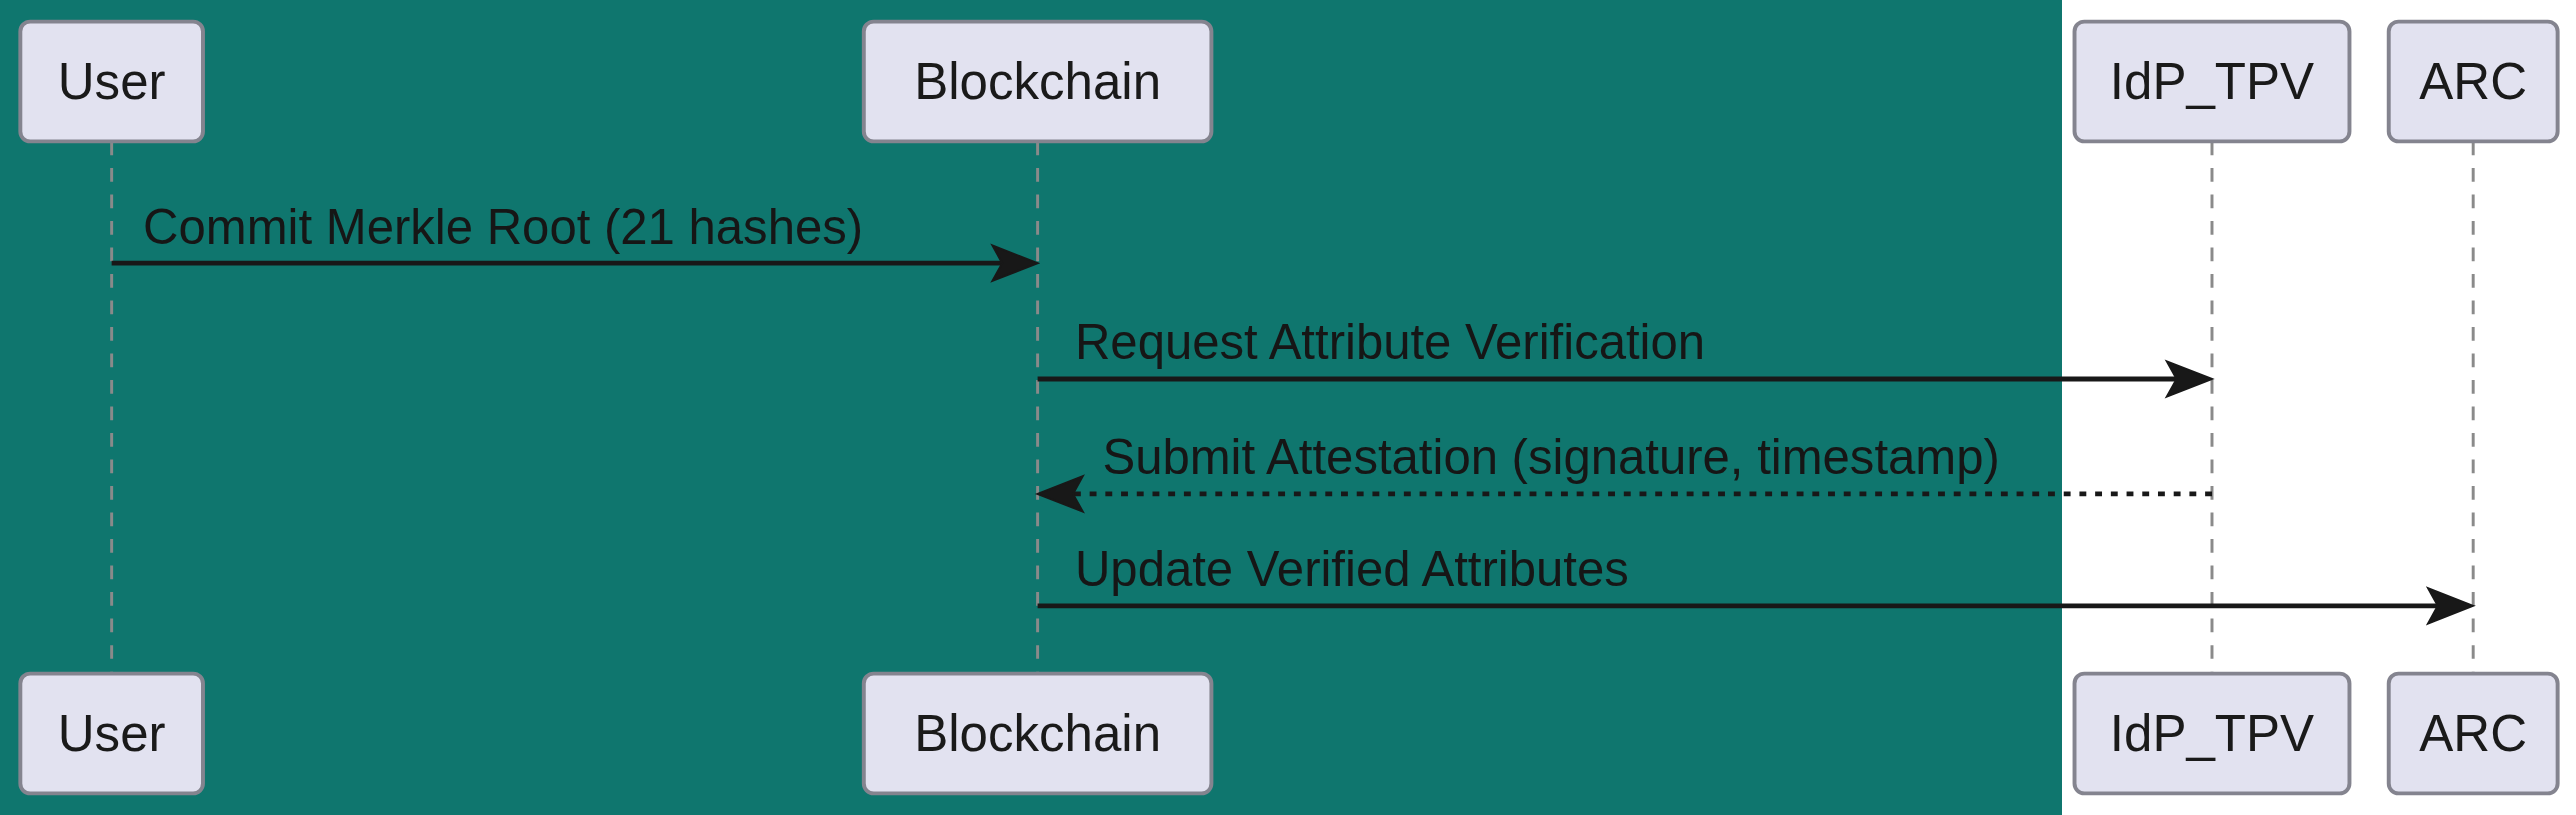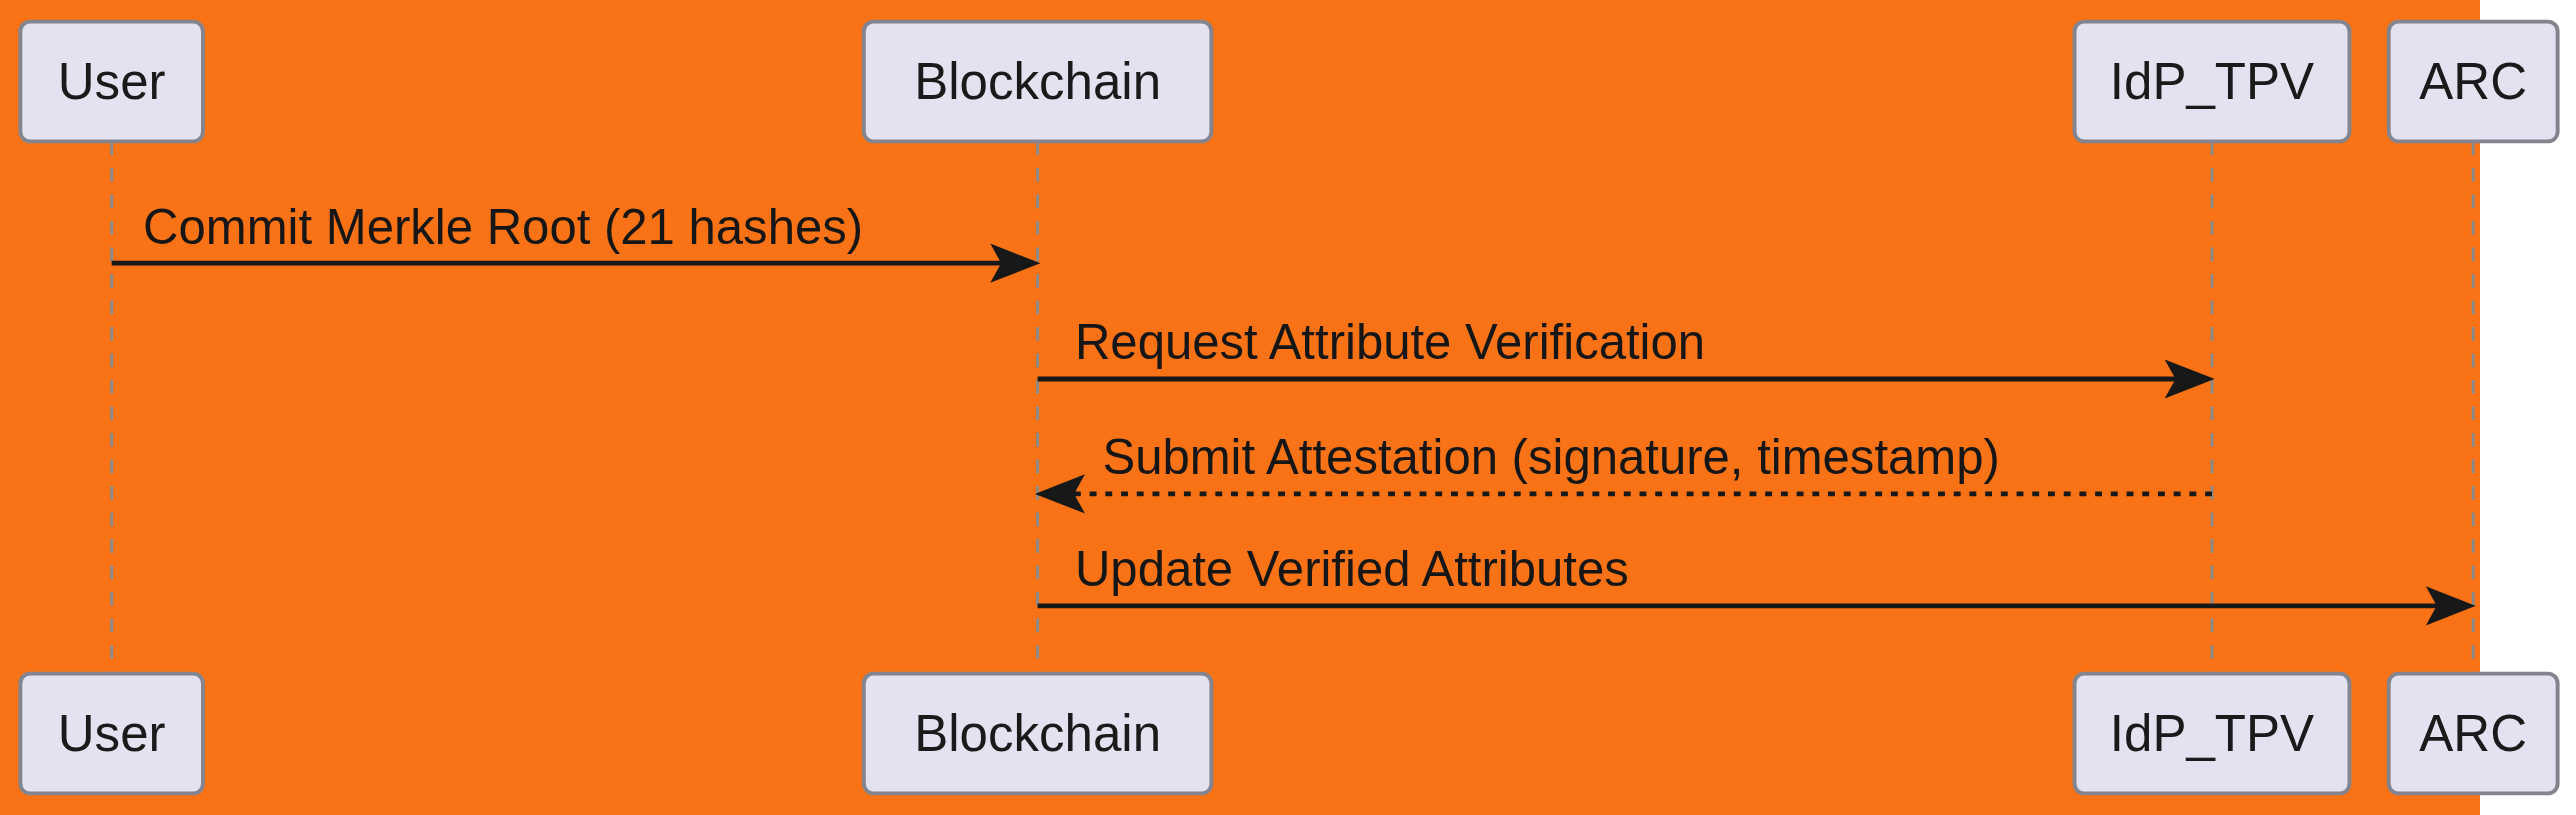--- a/index.html
+++ b/index.html
@@ -6,23 +6,23 @@
     margin: 0;
     padding: 0;
     background: #ffffff;
     width: 2576px;
     height: 815px;
     overflow: hidden;
     font-family: "Liberation Sans", sans-serif;
   }
   .diagram-wrap {
     position: relative;
-    width: 2480px;
+    width: 2062px;
     height: 815px;
-    background: #f97316;
+    background: #0f766e;
   }
   svg { display: block; }
 
   .participant-box {
     fill: #E2E2F0;
     stroke: #84848F;
     stroke-width: 4;
   }
   .participant-label {
     fill: #1a1a1a;

